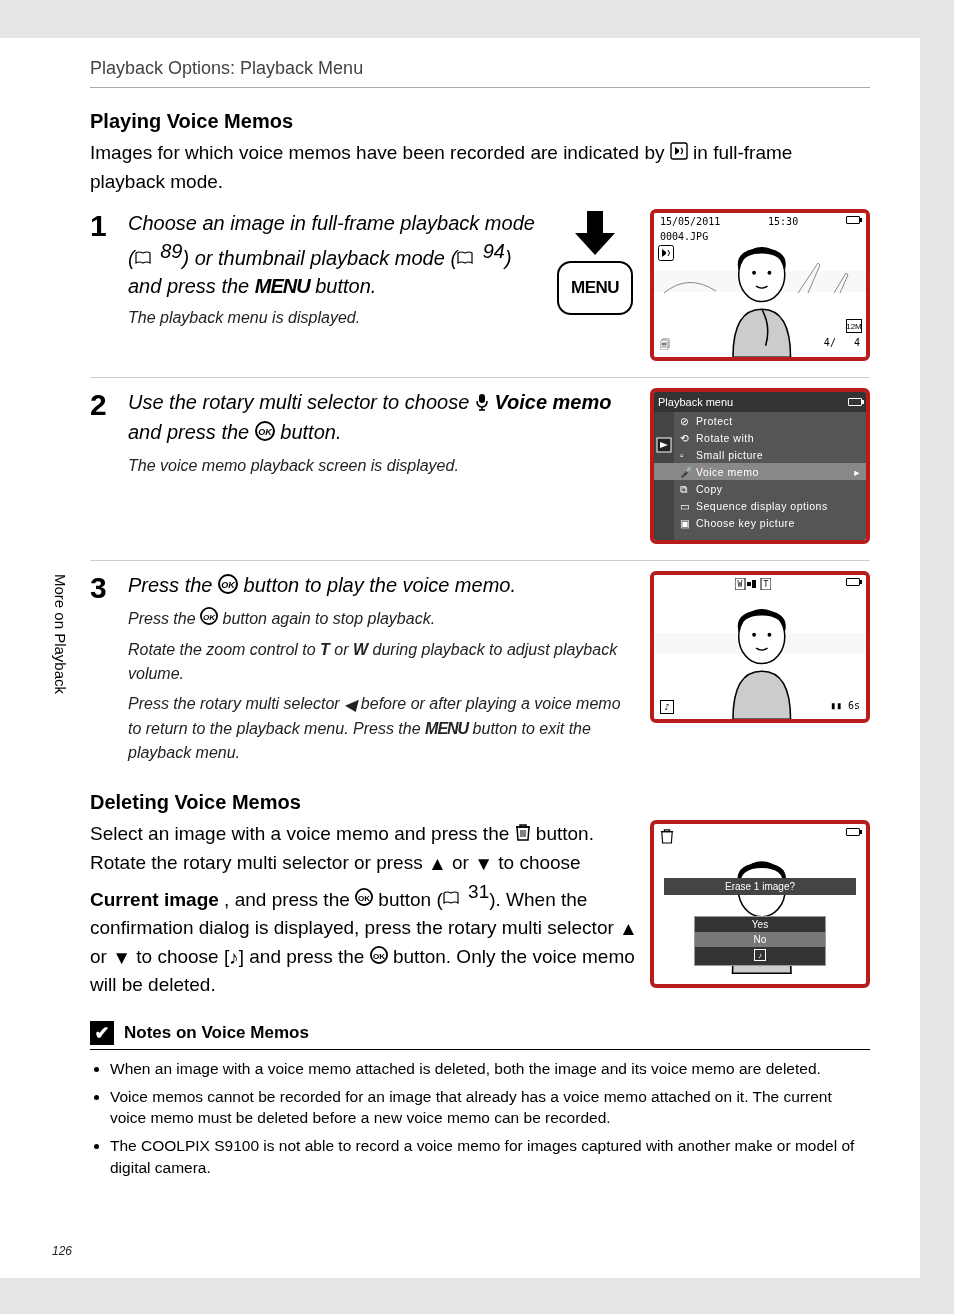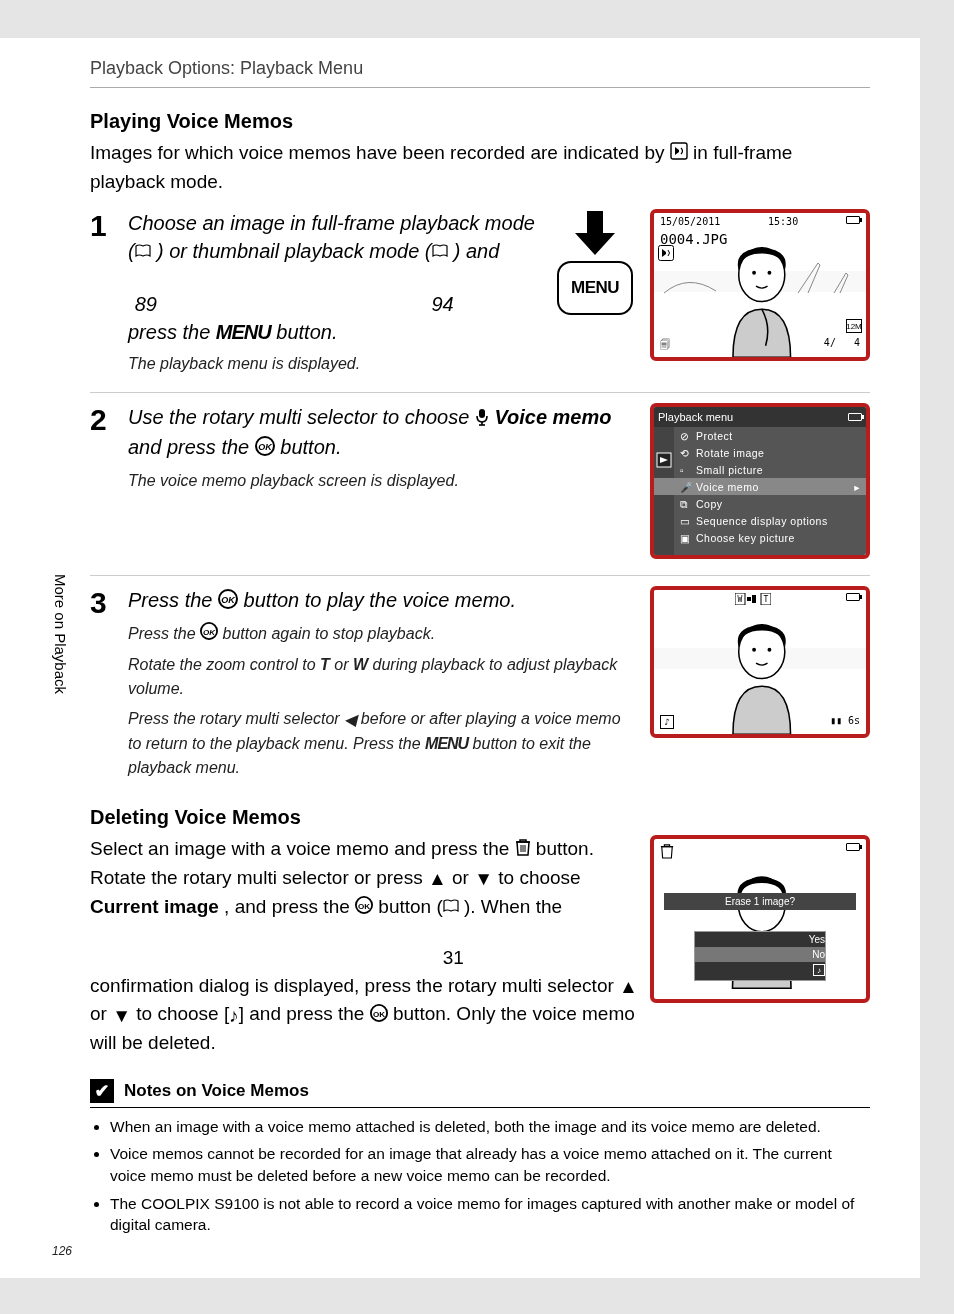--- a/index.html
+++ b/index.html
@@ -68,24 +68,23 @@
     display: flex;
     align-items: flex-start;
     gap: 10px;
   }
   .icon-inline {
     display: inline-block;
     vertical-align: middle;
   }
   .book-ref {
     display: inline-flex;
-    align-items: flex-start;
+    align-items: flex-end;
     gap: 2px;
     vertical-align: baseline;
-    flex-direction: column;
   }
   .book-ref svg { vertical-align: -2px; }
   .bold { font-weight: bold; }
   .sidebar-tab {
     position: absolute;
     left: 0;
     top: 495px;
     width: 42px;
     height: 200px;
     background: #fff;
@@ -189,21 +188,21 @@
     position: relative;
     padding-left: 36px;
   }
   .lcd-erase .dialog {
     position: absolute; left: 10px; right: 10px; top: 54px;
     background: #444; color: #fff; text-align: center;
     font-size: 10px; padding: 3px 0;
   }
   .lcd-erase .opts {
     position: absolute; left: 40px; right: 40px; top: 92px;
-    background: #333; color: #fff; text-align: right;
+    background: #333; color: #fff; text-align: center;
     border: 1px solid #999;
   }
   .lcd-erase .opt { padding: 2px 0; font-size: 10px; }
   .lcd-erase .opt.sel { background: #777; }
   .lcd-erase .trash-top {
     position: absolute; top: 4px; left: 6px;
   }
   .lcd-erase .batt-top {
     position: absolute; top: 4px; right: 6px;
   }
@@ -271,21 +270,21 @@
         </svg>
         <div class="menu-btn">MENU</div>
       </div>
       <div class="lcd">
         <div class="lcd-photo">
           <div class="lcd-topbar">
             <span>15/05/2011</span>
             <span>15:30</span>
             <span class="battery-icon"></span>
           </div>
-          <div style="position:absolute;top:18px;left:6px;font-family:monospace;font-size:14px">0004.JPG</div>
+          <div style="position:absolute;top:18px;left:6px;font-family:monospace;font-size:10px">0004.JPG</div>
           <svg style="position:absolute;top:32px;left:4px" width="16" height="16" viewBox="0 0 16 16">
               <rect x="0.5" y="0.5" width="15" height="15" rx="2" fill="#fff" stroke="#000"></rect>
               <path d="M4 4 L4 12 L8 9 L8 7 Z" fill="#000"></path>
               <path d="M10 5 Q13 8 10 11" fill="none" stroke="#000"></path>
             </svg>
           <svg class="person-sketch" viewBox="0 0 100 120">
             <ellipse cx="50" cy="34" rx="24" ry="28" fill="#fff" stroke="#000" stroke-width="1.6"></ellipse>
             <path d="M26 30 Q20 8 50 6 Q80 8 74 30 Q72 12 50 12 Q28 12 26 30 Z" fill="#000"></path>
             <path d="M20 120 Q20 70 50 70 Q80 70 80 120 Z" fill="#ccc" stroke="#000" stroke-width="1.6"></path>
             <path d="M50 70 Q60 88 54 108" fill="none" stroke="#000" stroke-width="1.6"></path>
@@ -339,21 +338,21 @@
             <svg width="20" height="128" viewBox="0 0 20 128">
               <rect x="3" y="26" width="14" height="14" fill="#222" stroke="#fff"></rect>
               <path d="M6 30 L14 33 L6 36 Z" fill="#fff"></path>
             </svg>
           </div>
           <div class="lcd-menu-header">
             <span>Playback menu</span>
             <span class="battery-icon" style="color:#fff"></span>
           </div>
           <div class="lcd-menu-item"><span class="micon">⊘</span><span>Protect</span></div>
-          <div class="lcd-menu-item"><span class="micon">⟲</span><span>Rotate image</span></div>
+          <div class="lcd-menu-item"><span class="micon">⟲</span><span>Rotate with</span></div>
           <div class="lcd-menu-item"><span class="micon">▫</span><span>Small picture</span></div>
           <div class="lcd-menu-item sel"><span class="micon">🎤</span><span>Voice memo</span><span style="position:absolute;right:6px">▸</span></div>
           <div class="lcd-menu-item"><span class="micon">⧉</span><span>Copy</span></div>
           <div class="lcd-menu-item"><span class="micon">▭</span><span>Sequence display options</span></div>
           <div class="lcd-menu-item"><span class="micon">▣</span><span>Choose key picture</span></div>
         </div>
       </div>
     </div>
   </div>
 

